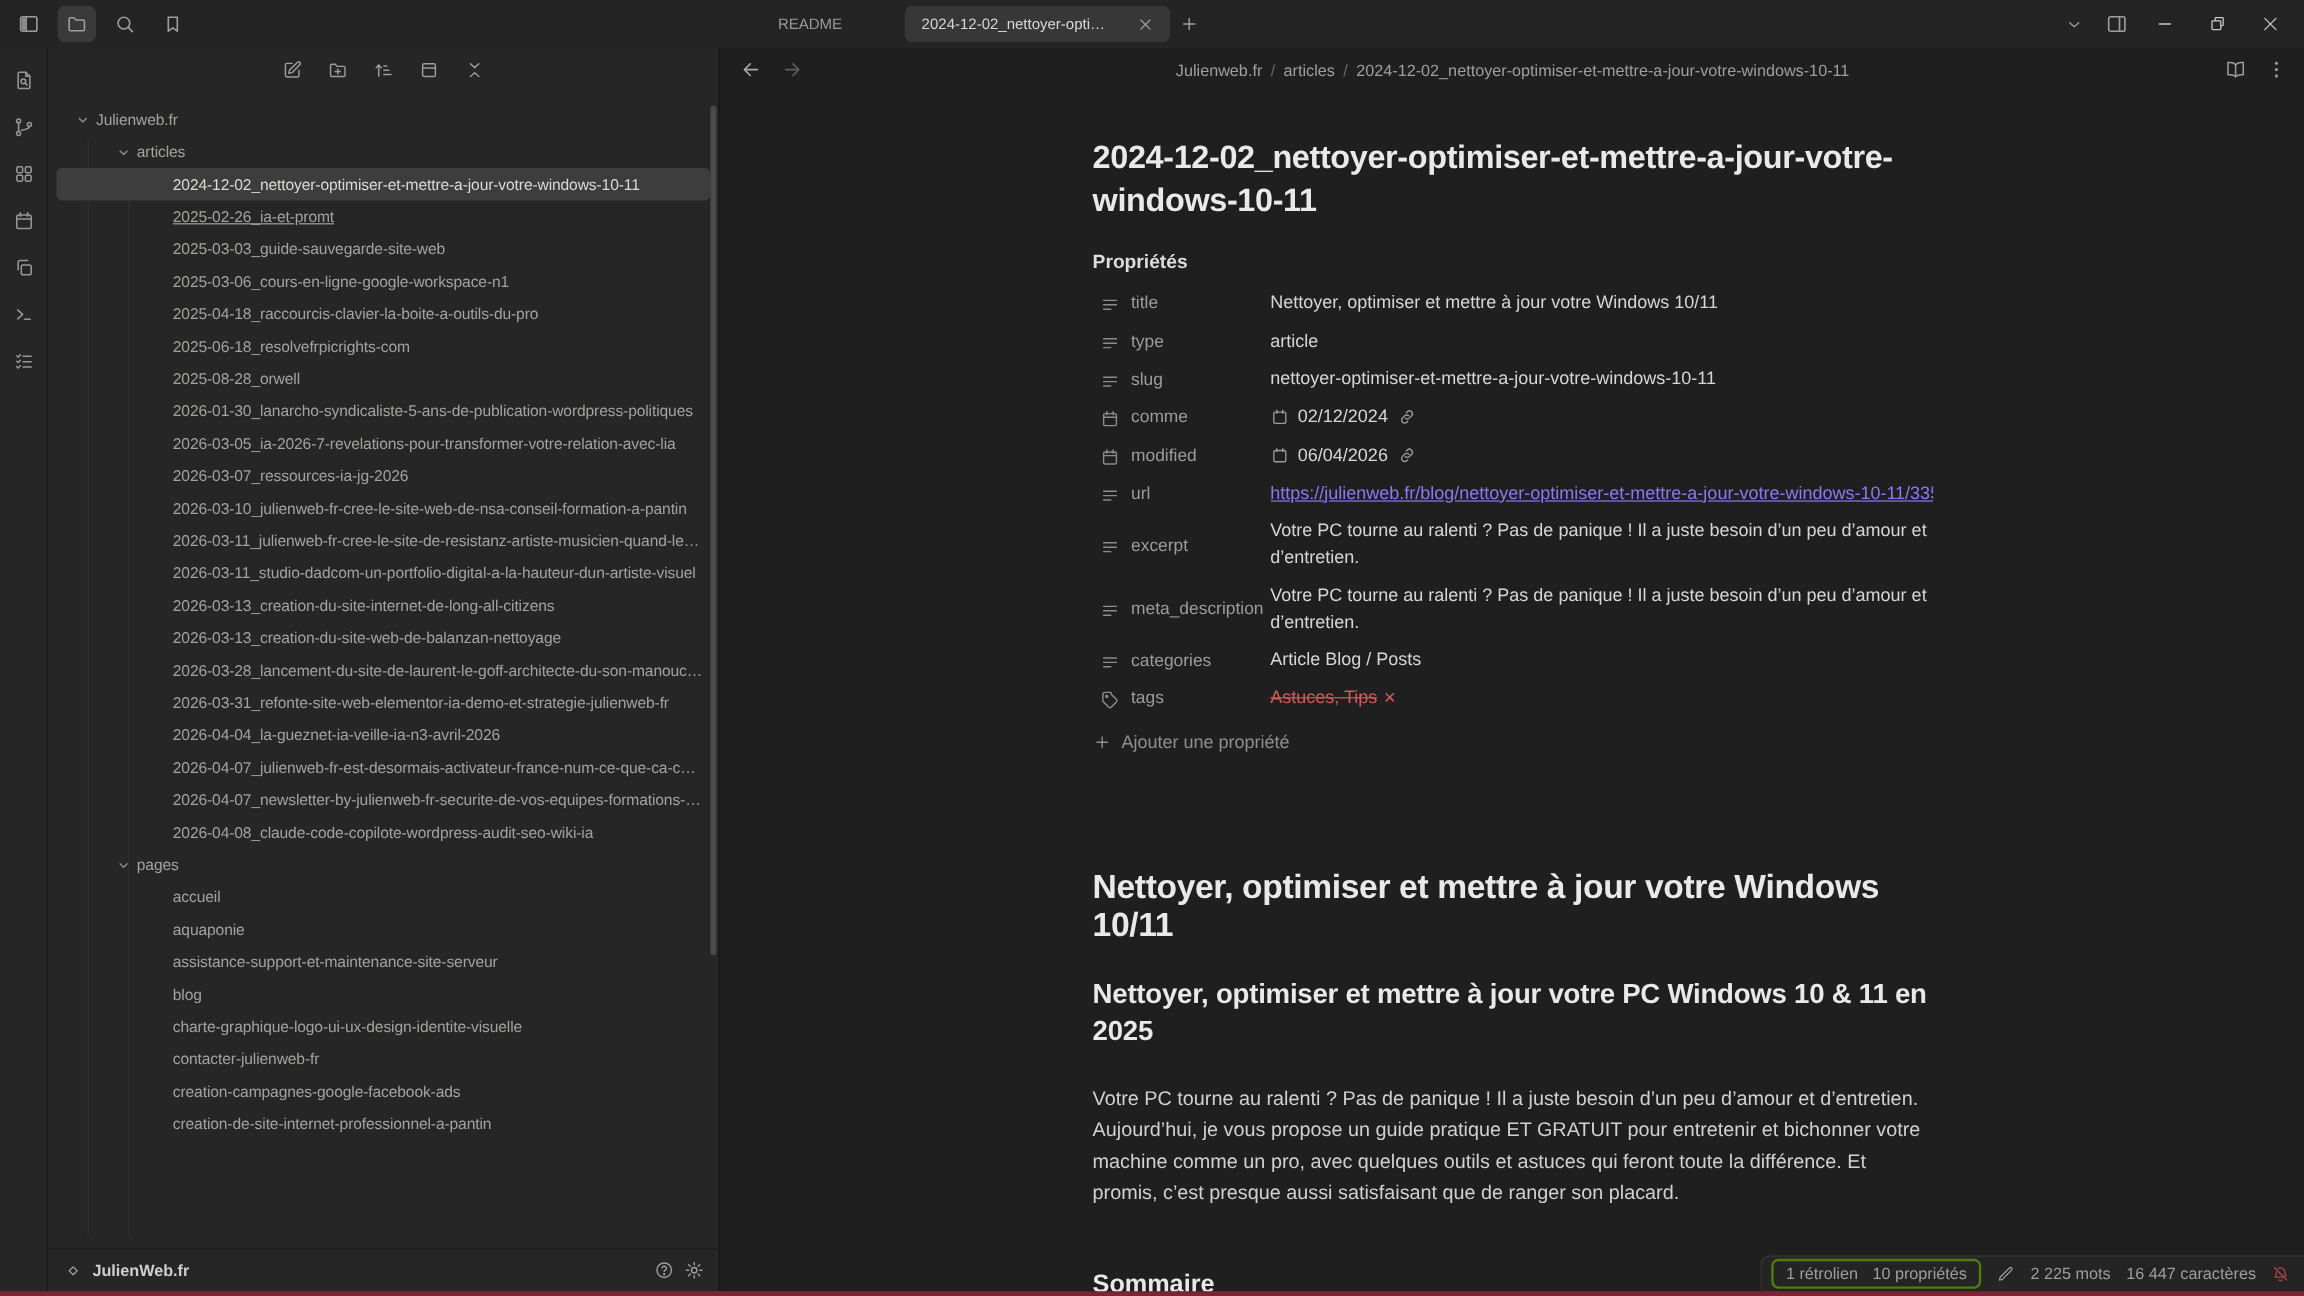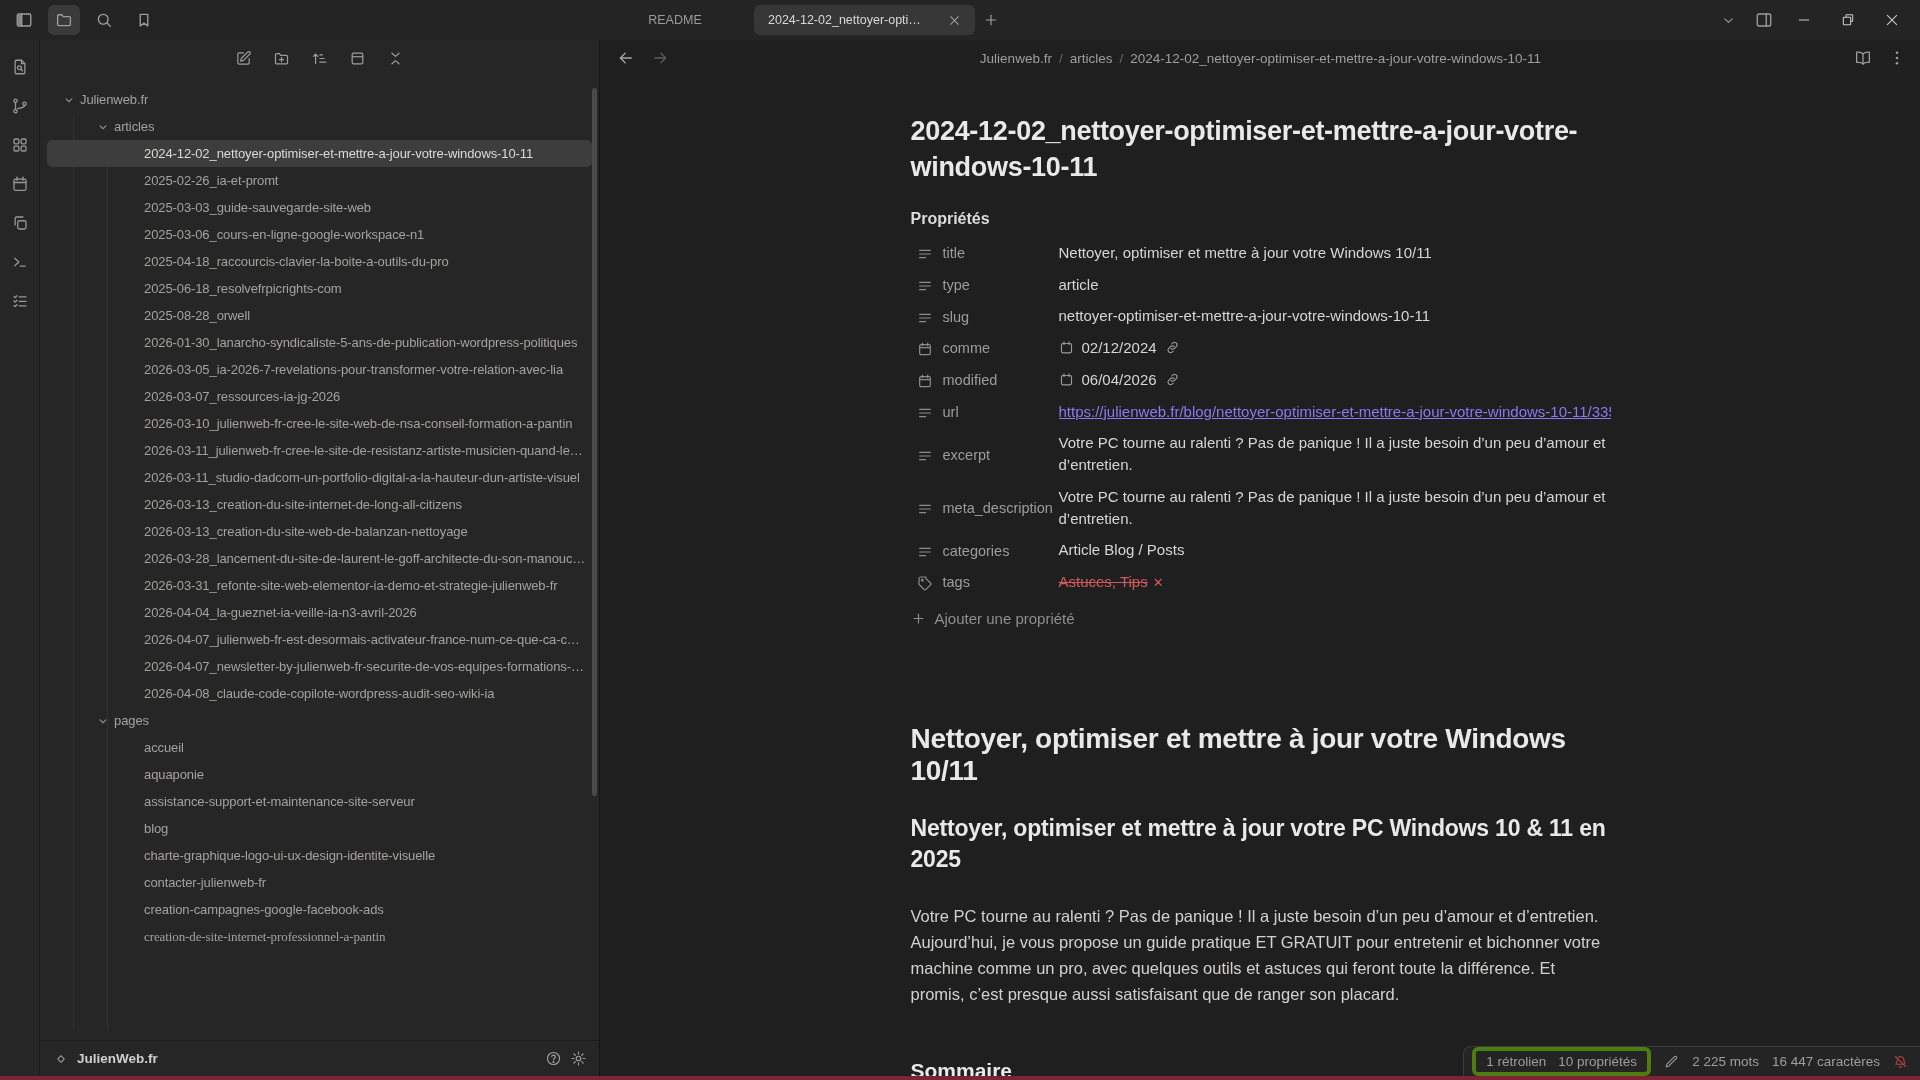--- a/index.html
+++ b/index.html
@@ -73,21 +73,21 @@
   .add-prop { margin-top:12px; display:flex; align-items:center; gap:9px; color:#8f8f8f; font-size:15px; }
   .add-prop .icon { width:15px; height:15px; color:#8f8f8f; }
 
   .body-h1 { margin-top:96px; font-size:28px; font-weight:bold; color:#e9e9e9; letter-spacing:-0.3px; }
   .body-h2 { margin-top:26px; font-size:23px; font-weight:bold; color:#e9e9e9; line-height:1.35; letter-spacing:-0.2px; }
   .body-p { margin-top:28px; font-size:16.5px; line-height:1.58; color:#d2d1cf; }
   .toc-heading { margin-top:52px; font-size:21px; font-weight:bold; color:#e9e9e9; }
 
   
   .statusbar { position:absolute; right:0; bottom:4px; height:30px; display:flex; align-items:center; gap:13px; padding:0 12px 0 8px; background:#242424; border:1px solid #3c3c3c; border-right:none; border-bottom:none; border-radius:8px 0 0 0; color:#9e9e9e; font-size:13.5px; z-index:5; }
-  .status-group { display:flex; align-items:center; gap:12px; border:4px solid #4d7c0f; border-radius:6px; padding:3px 10px; }
+  .status-group { display:flex; align-items:center; gap:12px; border:2px solid #4d7c0f; border-radius:6px; padding:3px 10px; }
   .statusbar .icon { width:15px; height:15px; }
   .bell-off { color:#b54444; }
   .bell-off svg { width:17px; height:17px; }
 
   .bottom-strip { position:absolute; left:0; right:0; bottom:0; height:4px; background:#7b2436; z-index:6; }
 </style>
 </head>
 <body>
 
 <div class="app">
@@ -289,21 +289,21 @@
             <span class="chev icon">
               <svg width="14" height="14" viewBox="0 0 24 24" stroke="currentColor" stroke-width="2" fill="none" stroke-linecap="round" stroke-linejoin="round">
                 <polyline points="7,10 12,15 17,10"></polyline>
               </svg>
             </span>
             <span class="tree-label">articles</span>
           </div>
           <div class="tree-row selected" style="padding-left: 97px;">
             <span class="tree-label">2024-12-02_nettoyer-optimiser-et-mettre-a-jour-votre-windows-10-11</span>
           </div>
-          <div class="tree-row" style="padding-left: 97px;">
+          <div class="tree-row" style="padding-left: 97px; text-decoration: underline;">
             <span class="tree-label">2025-02-26_ia-et-promt</span>
           </div>
           <div class="tree-row" style="padding-left: 97px;">
             <span class="tree-label">2025-03-03_guide-sauvegarde-site-web</span>
           </div>
           <div class="tree-row" style="padding-left: 97px;">
             <span class="tree-label">2025-03-06_cours-en-ligne-google-workspace-n1</span>
           </div>
           <div class="tree-row" style="padding-left: 97px;">
             <span class="tree-label">2025-04-18_raccourcis-clavier-la-boite-a-outils-du-pro</span>
@@ -378,21 +378,21 @@
           </div>
           <div class="tree-row" style="padding-left: 97px;">
             <span class="tree-label">charte-graphique-logo-ui-ux-design-identite-visuelle</span>
           </div>
           <div class="tree-row" style="padding-left: 97px;">
             <span class="tree-label">contacter-julienweb-fr</span>
           </div>
           <div class="tree-row" style="padding-left: 97px;">
             <span class="tree-label">creation-campagnes-google-facebook-ads</span>
           </div>
-          <div class="tree-row" style="padding-left: 97px; font-family: Liberation Serif, serif;">
+          <div class="tree-row" style="padding-left: 97px;">
             <span class="tree-label">creation-de-site-internet-professionnel-a-pantin</span>
           </div>
         </div>
       <div class="scrollbar"></div>
     </div>
     <div class="vault-bar">
       <span class="icon">
           <svg width="14" height="14" viewBox="0 0 24 24" stroke="currentColor" stroke-width="1.8" fill="none" stroke-linejoin="round">
             <rect x="8" y="8" width="8" height="8" transform="rotate(45 12 12)"></rect>
           </svg>

